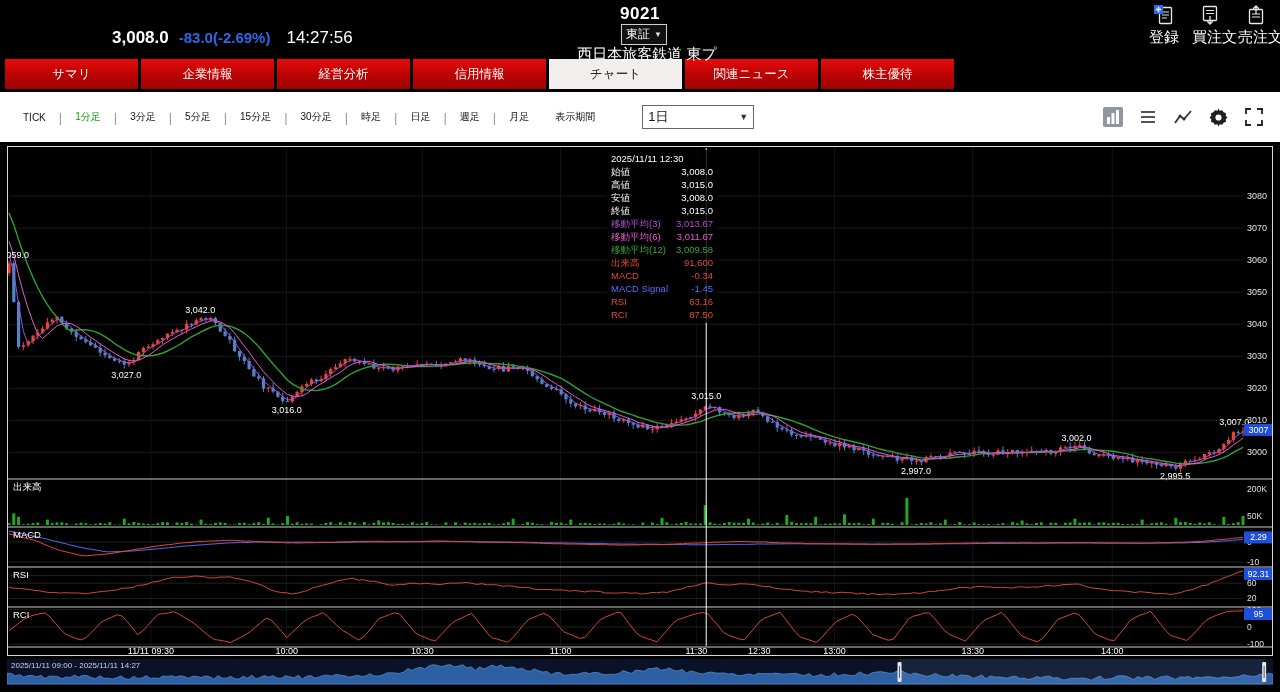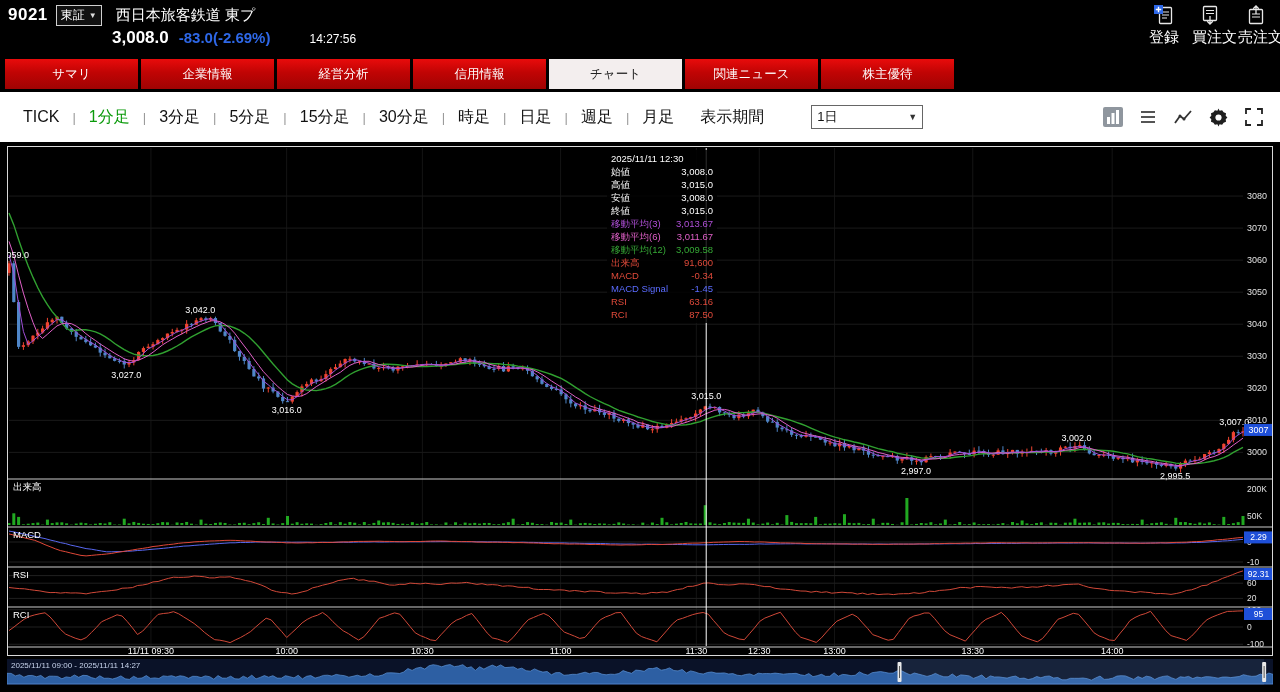--- a/index.html
+++ b/index.html
@@ -1,43 +1,43 @@
 <!DOCTYPE html>
 <html><head>
 <meta charset="utf-8">
 <style>
   html,body{margin:0;padding:0;background:#000;width:1280px;height:692px;overflow:hidden;
     font-family:"Liberation Sans","DejaVu Sans",sans-serif;}
   .app{width:1280px;height:692px;background:#000;position:relative;}
 
   
   .qh{height:56px;background:#000;color:#fff;position:relative;padding:4px 8px;box-sizing:border-box;}
-  .qh-row1{display:flex;align-items:center;height:22px;}
+  .qh-row1{display:flex;align-items:center;height:22px;flex-direction:column;}
   .qh-code{font-size:17px;font-weight:bold;letter-spacing:.5px;}
   .qh-market{margin-left:8px;border:1px solid #cfcfcf;font-size:12px;padding:1px 4px;display:inline-flex;align-items:center;gap:4px;background:#111;cursor:pointer;}
   .qh-market .caret{font-size:8px;color:#ddd;}
   .qh-name{margin-left:14px;font-size:15px;}
   .qh-row2{display:flex;align-items:baseline;height:24px;margin-left:104px;margin-top:2px;}
   .qh-price{font-size:17px;font-weight:bold;}
   .qh-change{font-size:15px;font-weight:bold;color:#2e68e8;margin-left:10px;}
-  .qh-time{font-size:12px;margin-left:39px;}
+  .qh-time{font-size:17px;margin-left:16px;}
   .qh-actions{position:absolute;right:6px;top:3px;display:flex;gap:10px;}
   .action{width:36px;text-align:center;cursor:pointer;}
   .act-icon{height:24px;display:flex;align-items:center;justify-content:center;}
   .act-label{font-size:15px;color:#fff;margin-top:1px;white-space:nowrap;}
 
   
   .tab-bar{height:36px;background:#000;display:flex;gap:3px;padding:3px 0 3px 5px;box-sizing:border-box;}
   .tab{width:133px;display:flex;align-items:center;justify-content:center;color:#fff;font-size:12.5px;
     background:linear-gradient(180deg,#e90b0b,#c00404 45%,#a00303);cursor:pointer;}
   .tab.active{background:#f3eeee;color:#222;}
 
   
   .toolbar{height:50px;background:#fff;display:flex;align-items:center;padding:0 10px;box-sizing:border-box;}
-  .interval{font-size:16px;color:#111;padding:0 13px;cursor:pointer;white-space:nowrap;text-align:center;}
+  .interval{font-size:10px;color:#111;padding:0 13px;cursor:pointer;white-space:nowrap;text-align:center;}
   .interval.active{color:#0a9a0a;font-weight:normal;}
   .sep{color:#999;font-size:13px;}
   .period-select{margin-left:34px;width:112px;height:24px;border:1px solid #666;background:#fff;
     display:flex;align-items:center;justify-content:space-between;padding:0 5px;font-size:13px;color:#111;cursor:pointer;box-sizing:border-box;}
   .period-select .caret{font-size:9px;color:#333;}
   .tool-icons{margin-left:auto;display:flex;align-items:center;gap:15px;margin-right:6px;}
   .tool-icon{display:flex;align-items:center;cursor:pointer;}
 
   
   .chart-wrap{margin:4px 7px 0;height:510px;position:relative;background:#000;}

